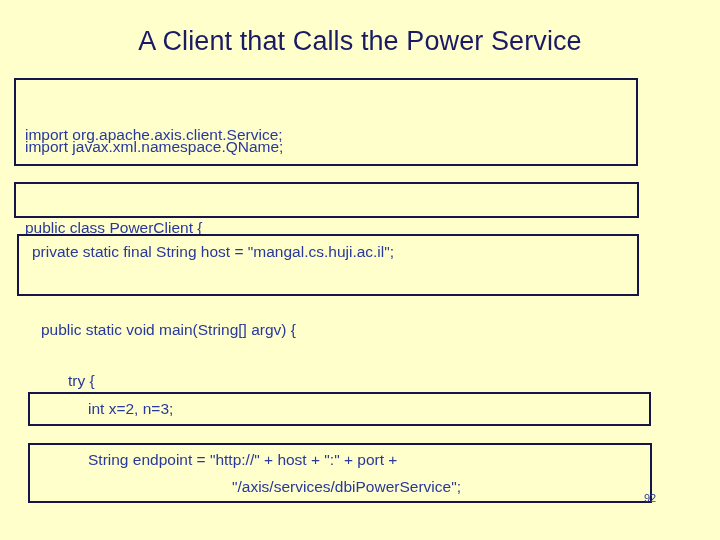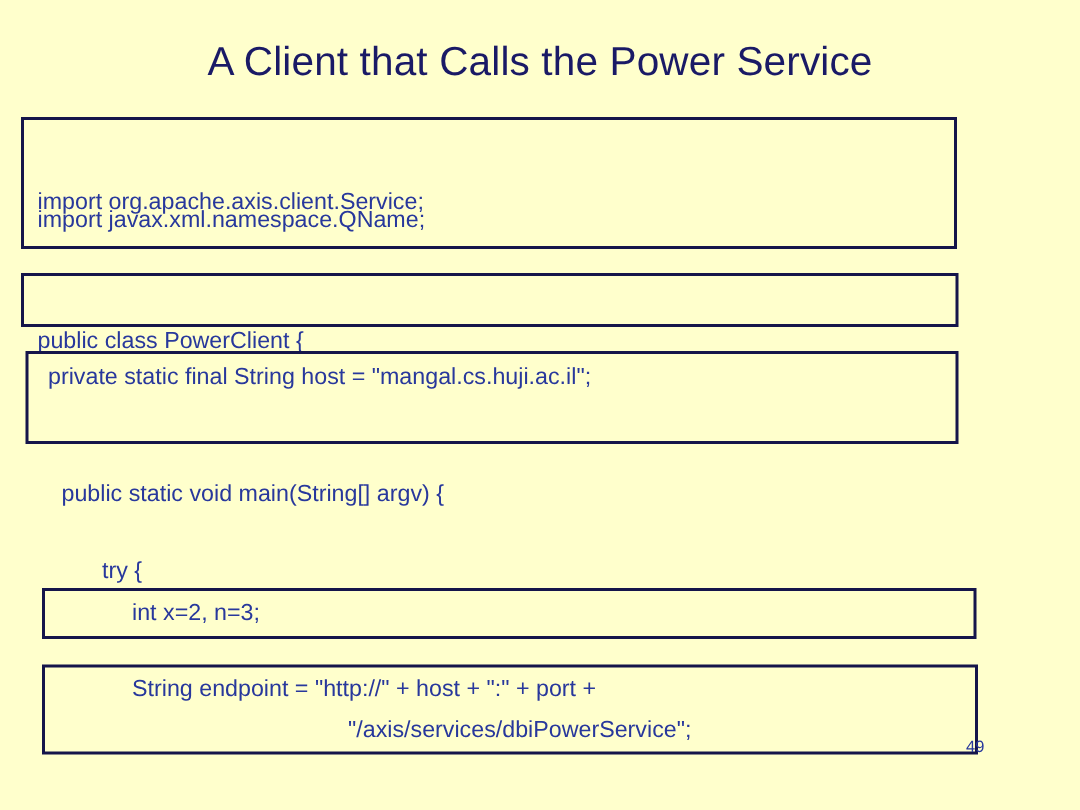--- a/index.html
+++ b/index.html
@@ -103,15 +103,15 @@
 
   <div class="code-line" id="line-try">try {</div>
 
   <div class="code-box" id="box-intdecl"></div>
   <div class="code-line" id="line-intdecl">int x=2, n=3;</div>
 
   <div class="code-box" id="box-endpoint"></div>
   <div class="code-line" id="line-endpoint-1">String endpoint = "http://" + host + ":" + port +</div>
   <div class="code-line" id="line-endpoint-2">"/axis/services/dbiPowerService";</div>
 
-  <div class="page-number">49</div>
+  <div class="page-number">92</div>
 
 </div>
 
 </body></html>

